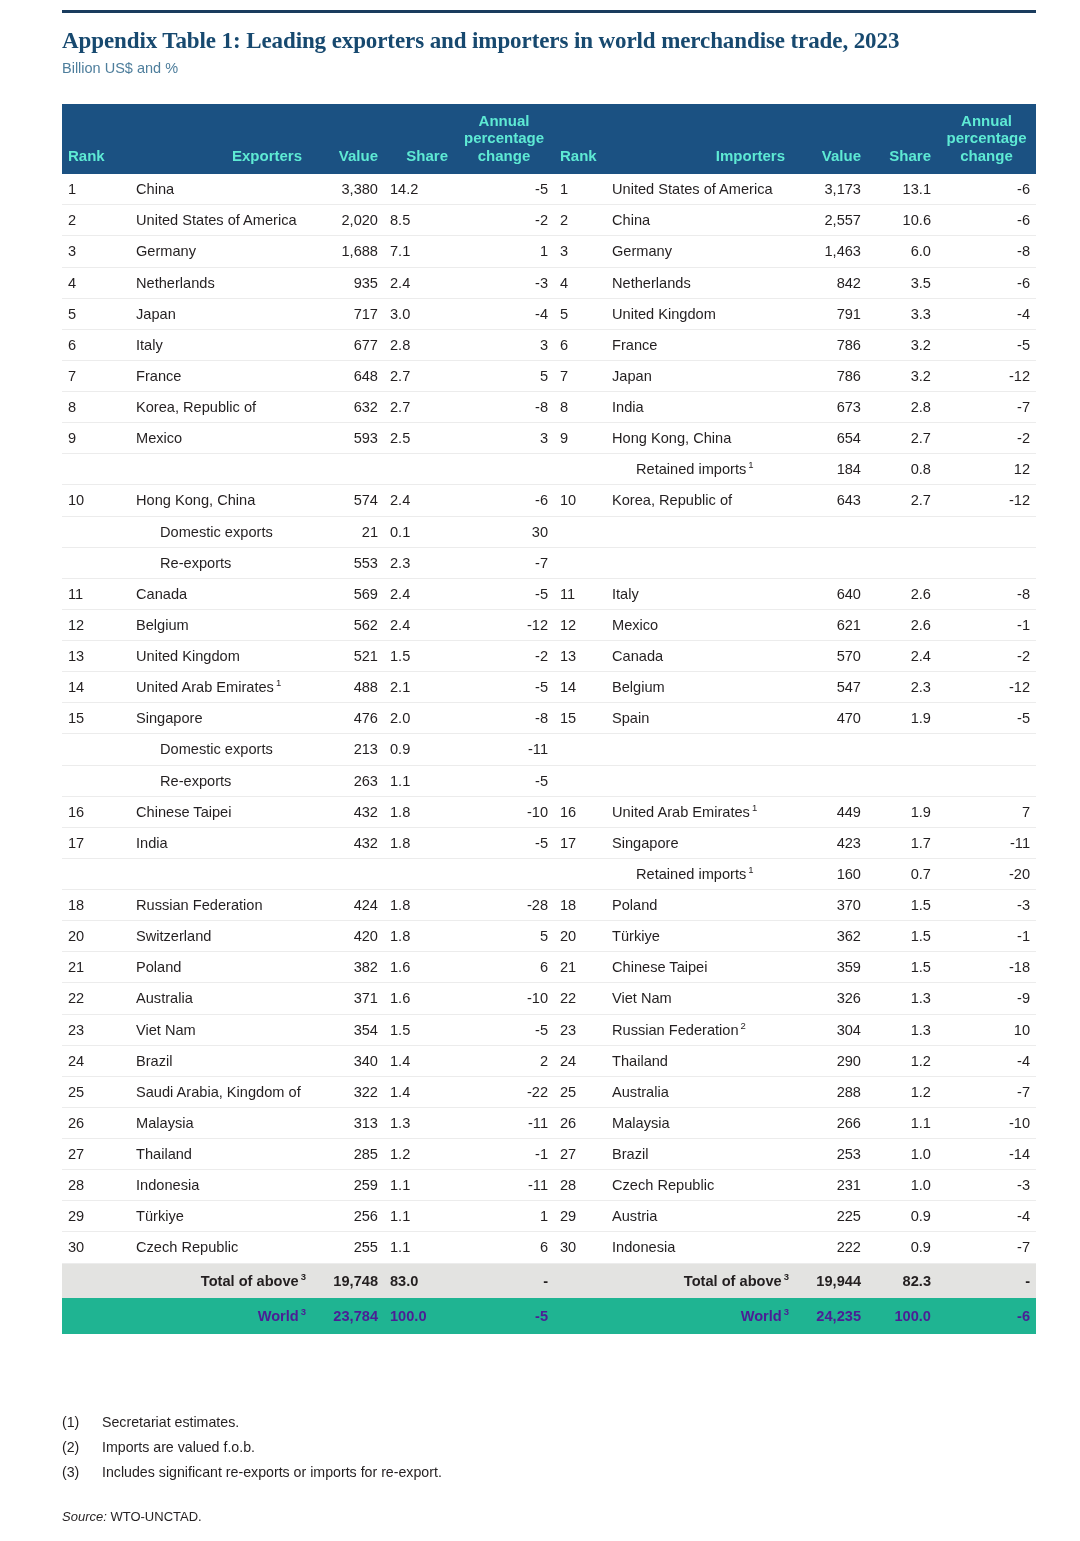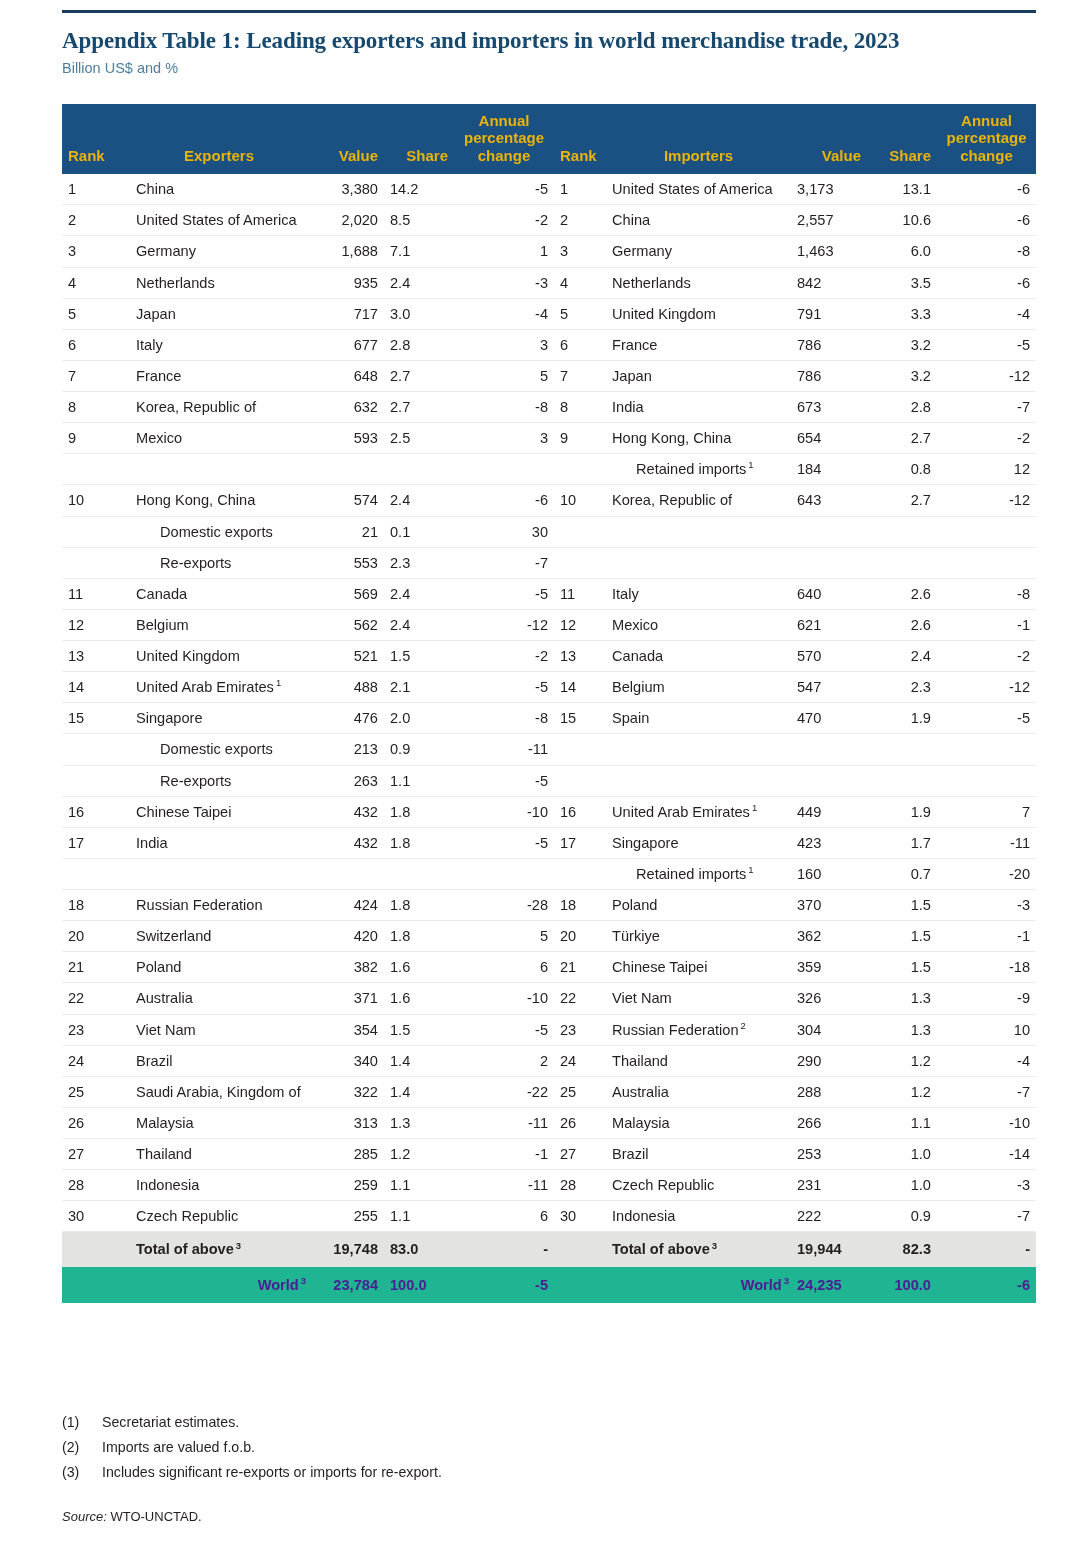--- a/index.html
+++ b/index.html
@@ -50,62 +50,62 @@
     position: absolute;
     left: 62px;
     top: 104px;
     width: 974px;
     border-collapse: collapse;
     table-layout: fixed;
     font-size: 14.6px;
   }
   table.maintable th {
     background: #1b5182;
-    color: #eab308;
+    color: #5eead4;
     font-weight: bold;
     font-size: 15px;
     padding: 8px 6px 10px 6px;
     vertical-align: bottom;
     line-height: 1.16;
   }
   table.maintable thead tr { height: 68px; }
   th.h-rank-l { text-align: left;  padding-left: 12px; }
-  th.h-name   { text-align: center;  padding-left: 8px; }
+  th.h-name   { text-align: right;  padding-left: 8px; }
   th.h-num    { text-align: right; padding-right: 4px; }
   th.h-ann    { text-align: center; }
   th.h-rank-r { text-align: left; padding-left: 10px; }
 
   table.maintable td {
     padding: 5px 6px 5px 6px;
     vertical-align: top;
     line-height: 1.38;
     border-bottom: 1px solid #ececec;
     background: #ffffff;
   }
   td.c-rank-l { text-align: left; padding-left: 12px; color:#231f20; }
   td.c-name   { text-align: left; padding-left: 8px; }
   td.c-val    { text-align: right; padding-right: 4px; }
   td.c-share  { text-align: left; padding-right: 4px; }
   td.c-chg    { text-align: right; padding-right: 10px; }
   td.c-rank-r { text-align: left; padding-left: 10px; }
   td.c-name2  { text-align: left; padding-left: 8px; }
-  td.c-val2   { text-align: left; padding-right: 4px; }
+  td.c-val2   { text-align: right; padding-right: 4px; }
   td.c-share2 { text-align: right; padding-right: 4px; }
   td.c-chg2   { text-align: right; padding-right: 12px; }
 
   .indent { padding-left: 30px !important; }
 
   tr.total-row td {
     background: #e3e3e1;
     font-weight: bold;
     border-bottom: none;
     padding-top: 7px;
     padding-bottom: 7px;
   }
-  tr.total-row td.c-name, tr.total-row td.c-name2 { padding-right: 2px; }
+  tr.total-row td.c-name, tr.total-row td.c-name2 { text-align: right; padding-right: 2px; }
 
   tr.world-row td {
     background: #1fb492;
     color: #4c1d95;
     font-weight: bold;
     border-bottom: none;
     padding-top: 8px;
     padding-bottom: 8px;
   }
   tr.world-row td.c-name, tr.world-row td.c-name2 { text-align: right; padding-right: 2px; }
@@ -560,20 +560,32 @@
           <td class="c-val">259</td>
           <td class="c-share">1.1</td>
           <td class="c-chg">-11</td>
           <td class="c-rank-r">28</td>
           <td class="c-name2">Czech Republic</td>
           <td class="c-val2">231</td>
           <td class="c-share2">1.0</td>
           <td class="c-chg2">-3</td>
         </tr>
         <tr>
+          <td class="c-rank-l">29</td>
+          <td class="c-name">Türkiye</td>
+          <td class="c-val">256</td>
+          <td class="c-share">1.1</td>
+          <td class="c-chg">1</td>
+          <td class="c-rank-r">29</td>
+          <td class="c-name2">Austria</td>
+          <td class="c-val2">225</td>
+          <td class="c-share2">0.9</td>
+          <td class="c-chg2">-4</td>
+        </tr>
+        <tr>
           <td class="c-rank-l">30</td>
           <td class="c-name">Czech Republic</td>
           <td class="c-val">255</td>
           <td class="c-share">1.1</td>
           <td class="c-chg">6</td>
           <td class="c-rank-r">30</td>
           <td class="c-name2">Indonesia</td>
           <td class="c-val2">222</td>
           <td class="c-share2">0.9</td>
           <td class="c-chg2">-7</td>

